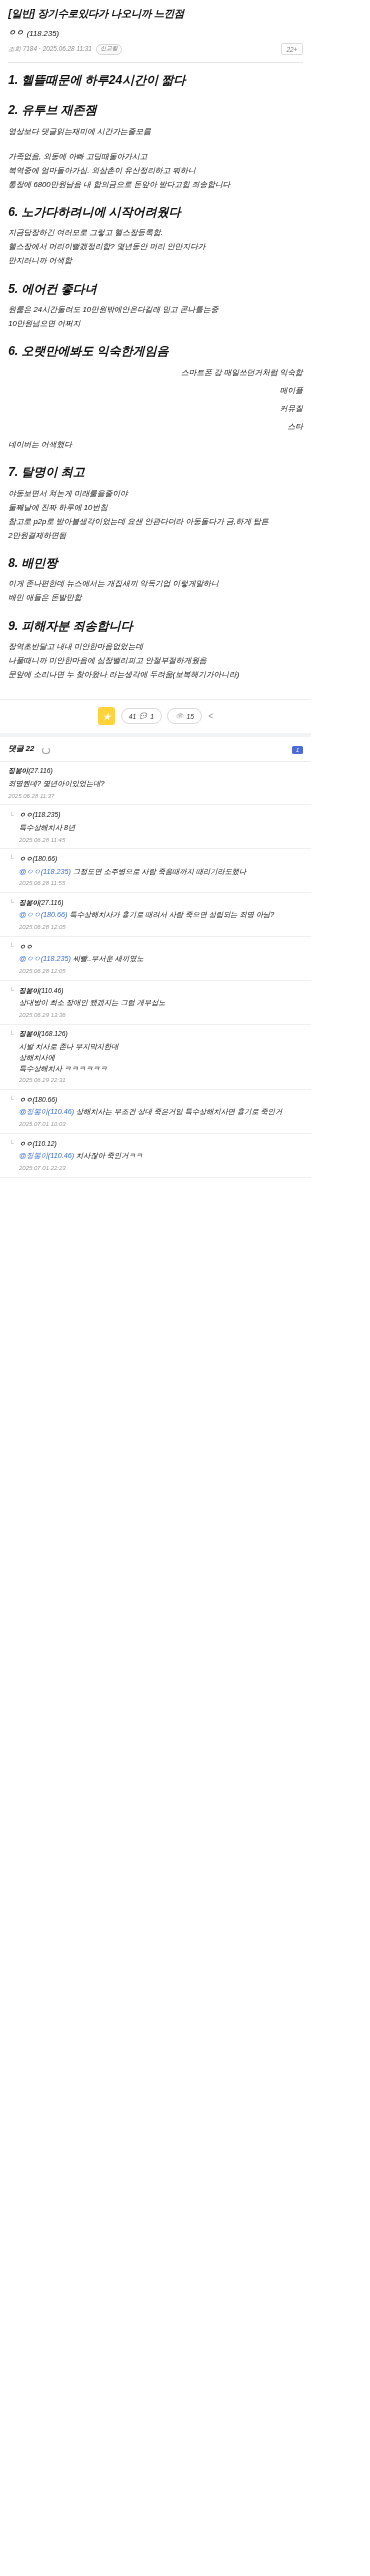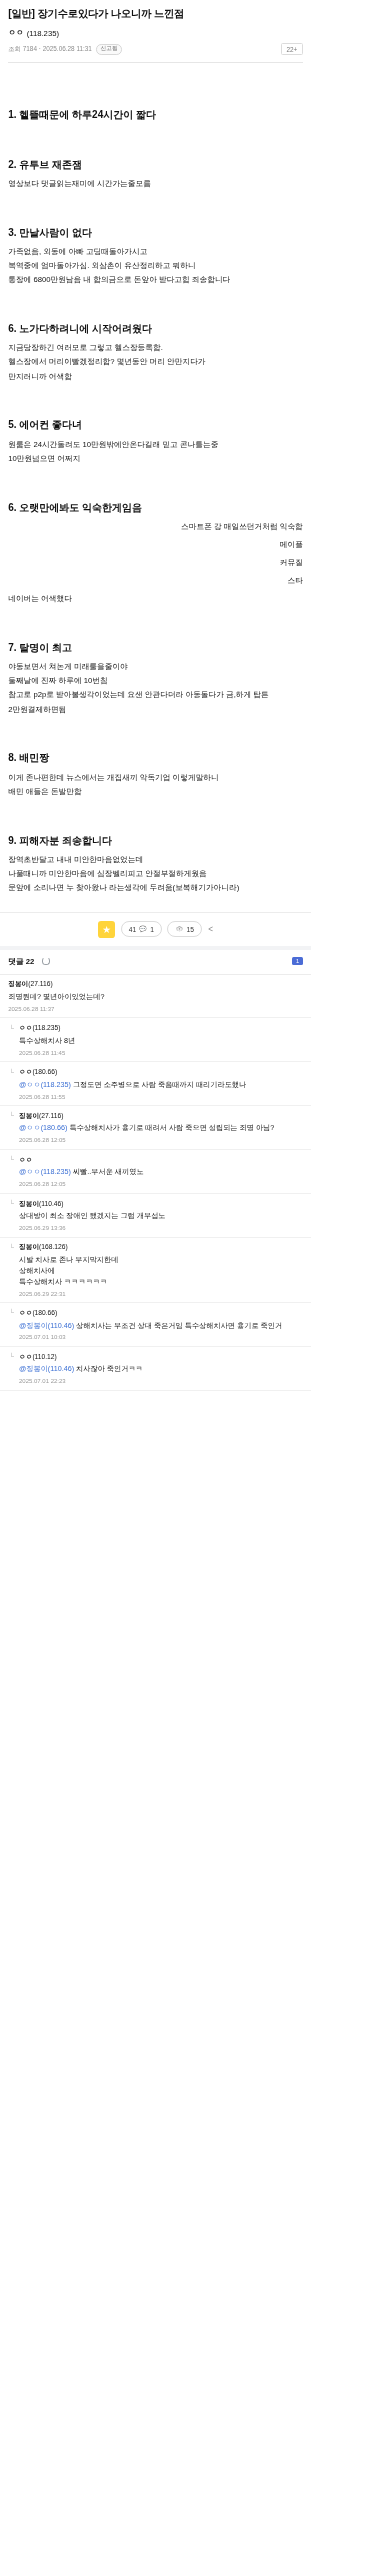--- a/index.html
+++ b/index.html
@@ -2,21 +2,21 @@
 <html style="font-size:8.2px"><head>
 <meta charset="utf-8">
 <style>
   * { box-sizing: border-box; }
   html, body {
     margin: 0; padding: 0;
     background: #ffffff;
     font-family: "Liberation Sans", sans-serif;
   }
   body { width: 371px; }
-  .page { width: 311px; background:#fff; }
+  .page { width: 311px; background:#fff;font-style:italic; }
 
   
   .post-head { padding: 7.2px 8.2px 0 8.2px; }
   .post-title {
     font-size: 10.3px; font-weight: bold; color:#111;
     letter-spacing: -0.2px; line-height: 1.35;
   }
   .author-row {
     display:flex; align-items:center; gap:3.1px;
     margin-top: 7.2px;
@@ -37,21 +37,21 @@
   }
   .report-btn {
     margin-left:auto; font-size: 6.4px; color:#7a7a7a;
     border:0.5px solid #dcdcdc; border-radius: 1.5px;
     padding: 1.5px 4.6px; background:#fff;
   }
 
   
   .post-body { padding: 9.3px 8.2px 5.2px 8.2px; }
   .blk { margin-bottom: 13.4px; }
-  .blk .h { font-size: 10px; color:#111; font-weight:600; margin-bottom: 6.2px; margin-top: 36px;}
+  .blk .h { font-size: 12px; color:#111; font-weight:600; margin-bottom: 6.2px;}
   .blk p { margin: 0 0 2.1px 0; font-size: 7.7px; color:#111; line-height: 1.55; }
   .blk p.sp { margin-bottom: 6.2px; text-align: right; }
 
   
   .reaction-wrap {
     border-top: 0.5px solid #ececec;
     padding: 7.2px 8.2px 8.2px 8.2px;
     display:flex; align-items:center; justify-content:center; gap:5.2px;
   }
   .star-box {
@@ -65,21 +65,21 @@
     padding: 3.1px 7.2px; font-size: 6.7px; color:#333;
     display:flex; align-items:center; gap:3.1px; background:#fff;
   }
   .pill .ic { color:#9a9a9a; font-size: 6.2px; }
   .share-ic { color:#8a8a8a; font-size: 8.2px; margin-left: 1px; }
 
   
   .cmt-head {
     border-top: 4.1px solid #f2f3f5;
     padding: 7.2px 8.2px 6.2px 8.2px;
-    display:flex; align-items:flex-start; gap:8px;
+    display:flex; align-items:flex-end; gap:8px;
   }
   .cmt-head .title { font-size: 7.7px; font-weight:700; color:#111; }
   .refresh-ic {
     width:7.7px; height:7.7px; border-radius:50%;
     border:0.8px solid #9aa0a6; border-top-color: transparent;
     display:inline-block;
   }
   .cmt-pagebadge {
     margin-left:auto;
     background:#4b6cd6; color:#fff; font-size:5.7px;
@@ -126,21 +126,20 @@
     <div class="blk">
       <div class="h">1. 헬뜰때문에 하루24시간이 짧다</div>
     </div>
 
     <div class="blk">
       <div class="h">2. 유투브 재존잼</div>
       <p>영상보다 댓글읽는재미에 시간가는줄모름</p>
     </div>
 
     <div class="blk">
-      <div class="h">3. 만날사람이 없다</div>
       <p>가족없음, 외동에 아빠 고딩때돌아가시고</p>
       <p>복역중에 엄마돌아가심. 외삼촌이 유산정리하고 뭐하니</p>
       <p>통장에 6800만원남음 내 합의금으로 돈앞아 받다고힘 죄송합니다</p>
     </div>
 
     <div class="blk">
       <div class="h">6. 노가다하려니에 시작어려웠다</div>
       <p>지금당장하긴 여러모로 그렇고 헬스장등록함.</p>
       <p>헬스장에서 머리이빨겠정리함? 몇년동안 머리 안만지다가</p>
       <p>만지러니까 어색함</p>

